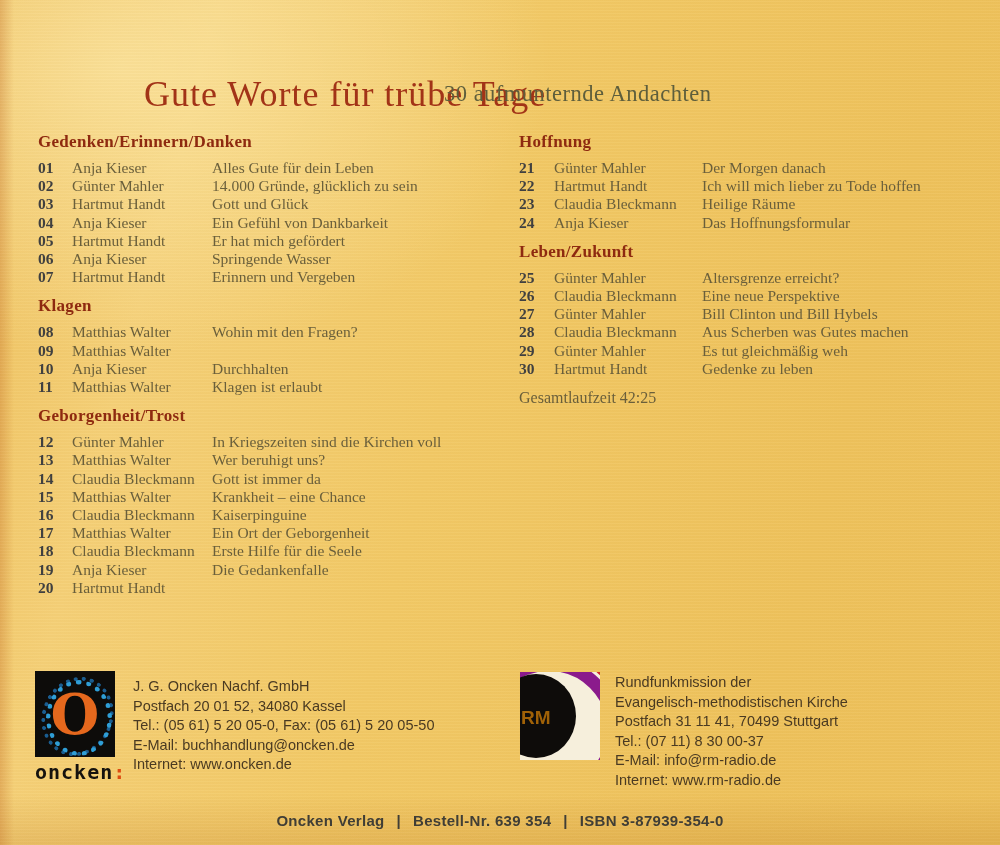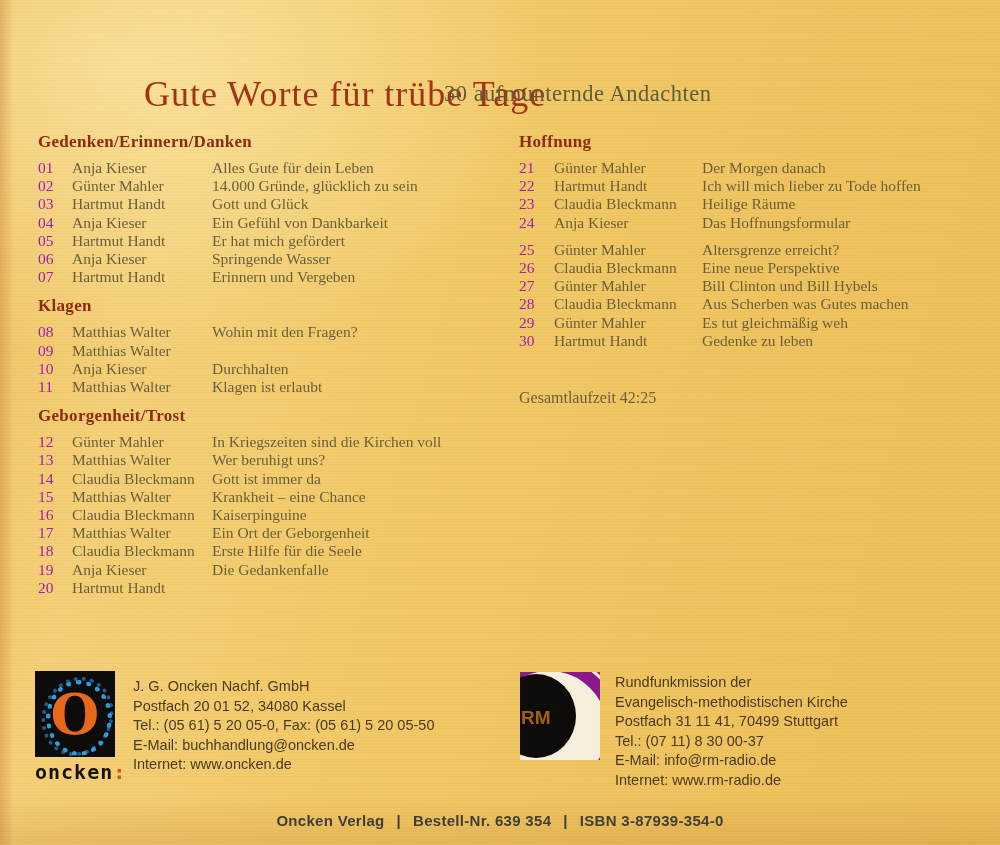--- a/index.html
+++ b/index.html
@@ -27,21 +27,21 @@
   .section{margin-bottom:9px;}
   .section-heading{
     font-weight:700;font-size:17px;line-height:22px;color:#8e2a10;
     letter-spacing:0.3px;margin-bottom:6px;
   }
   .track-row{
     display:grid;grid-template-columns:34px 140px 1fr;
     font-size:15.5px;line-height:18.2px;color:#6a5f3b;
   }
   .col-right .track-row{grid-template-columns:35px 148px 1fr;}
-  .track-number{color:#a21caf;}
+  .track-number{color:#404040;font-weight:bold;}
   .total-runtime{
     position:absolute;left:519px;top:389px;
     font-size:16px;color:#6a5f3b;
   }
   
   .addr{
     position:absolute;
     font-family:"Liberation Sans",sans-serif;
     font-size:14.5px;line-height:19.5px;color:#4a3a22;font-weight:500;
   }
@@ -214,20 +214,21 @@
         <span class="track-artist">Claudia Bleckmann</span>
         <span class="track-title">Heilige Räume</span>
       </div>
       <div class="track-row">
         <span class="track-number">24</span>
         <span class="track-artist">Anja Kieser</span>
         <span class="track-title">Das Hoffnungsformular</span>
       </div>
     </div>
     <div class="section">
+      <div class="section-heading">Leben/Zukunft</div>
       <div class="track-row">
         <span class="track-number">25</span>
         <span class="track-artist">Günter Mahler</span>
         <span class="track-title">Altersgrenze erreicht?</span>
       </div>
       <div class="track-row">
         <span class="track-number">26</span>
         <span class="track-artist">Claudia Bleckmann</span>
         <span class="track-title">Eine neue Perspektive</span>
       </div>

